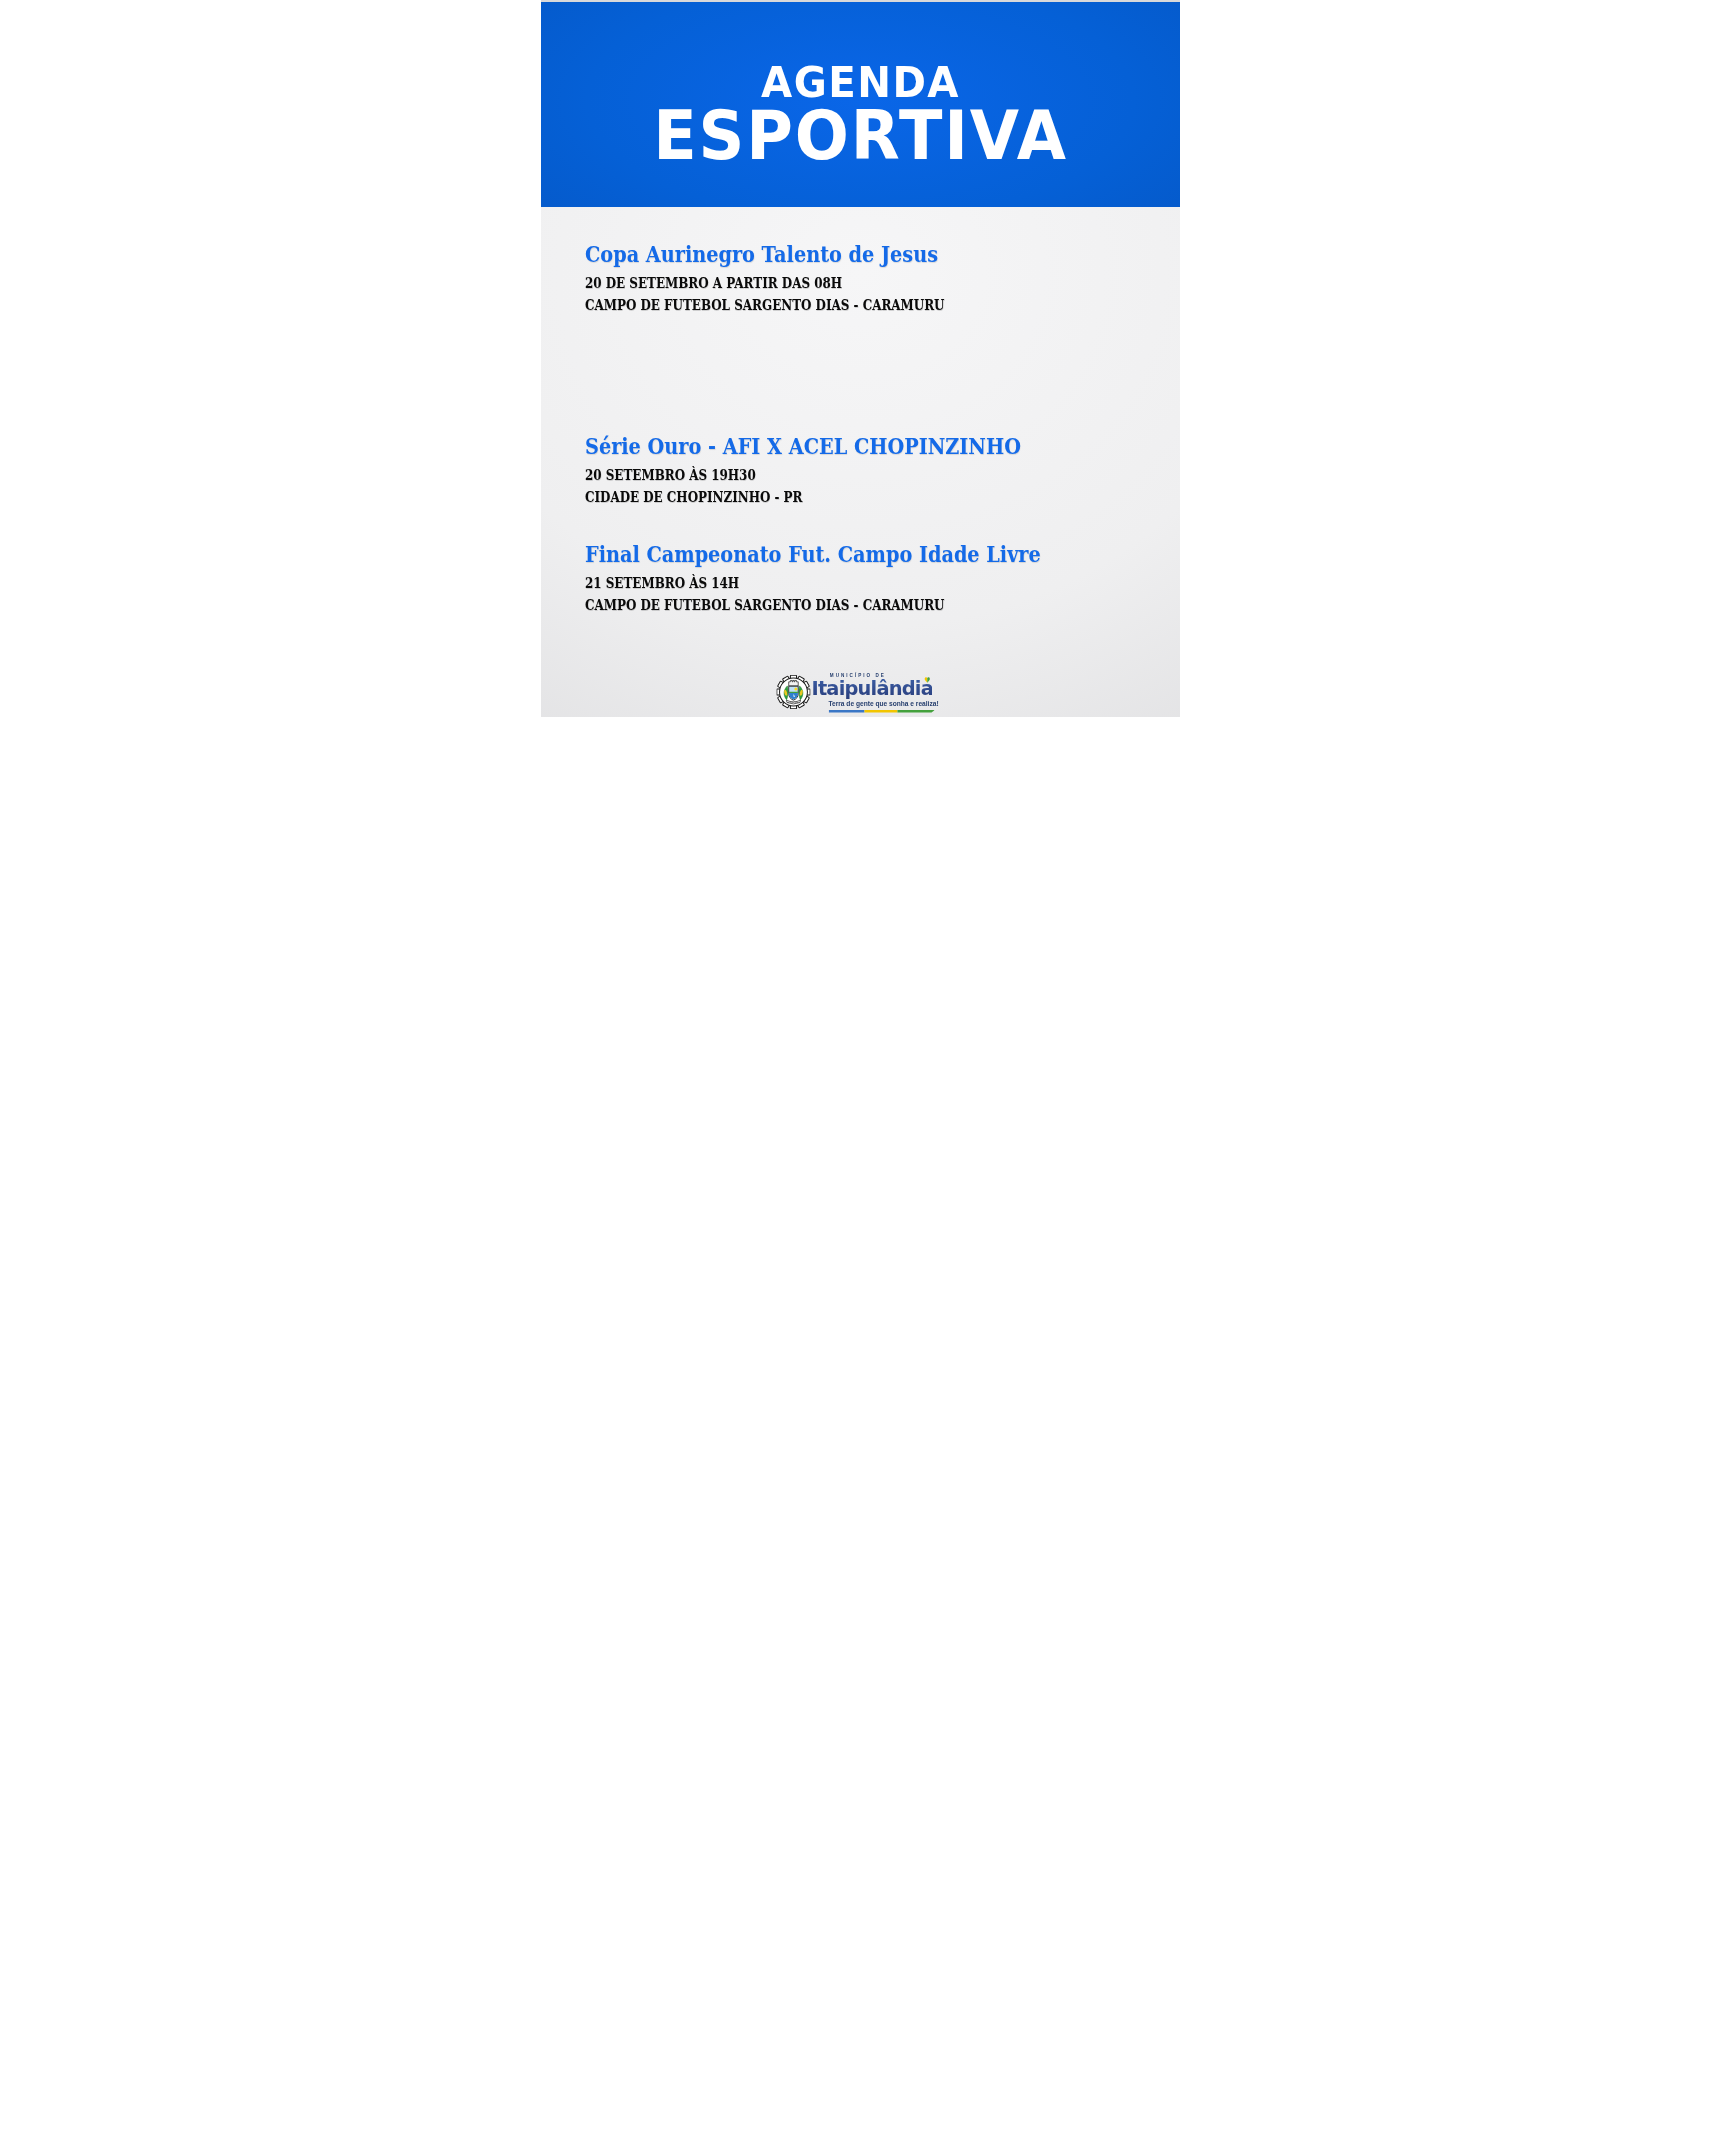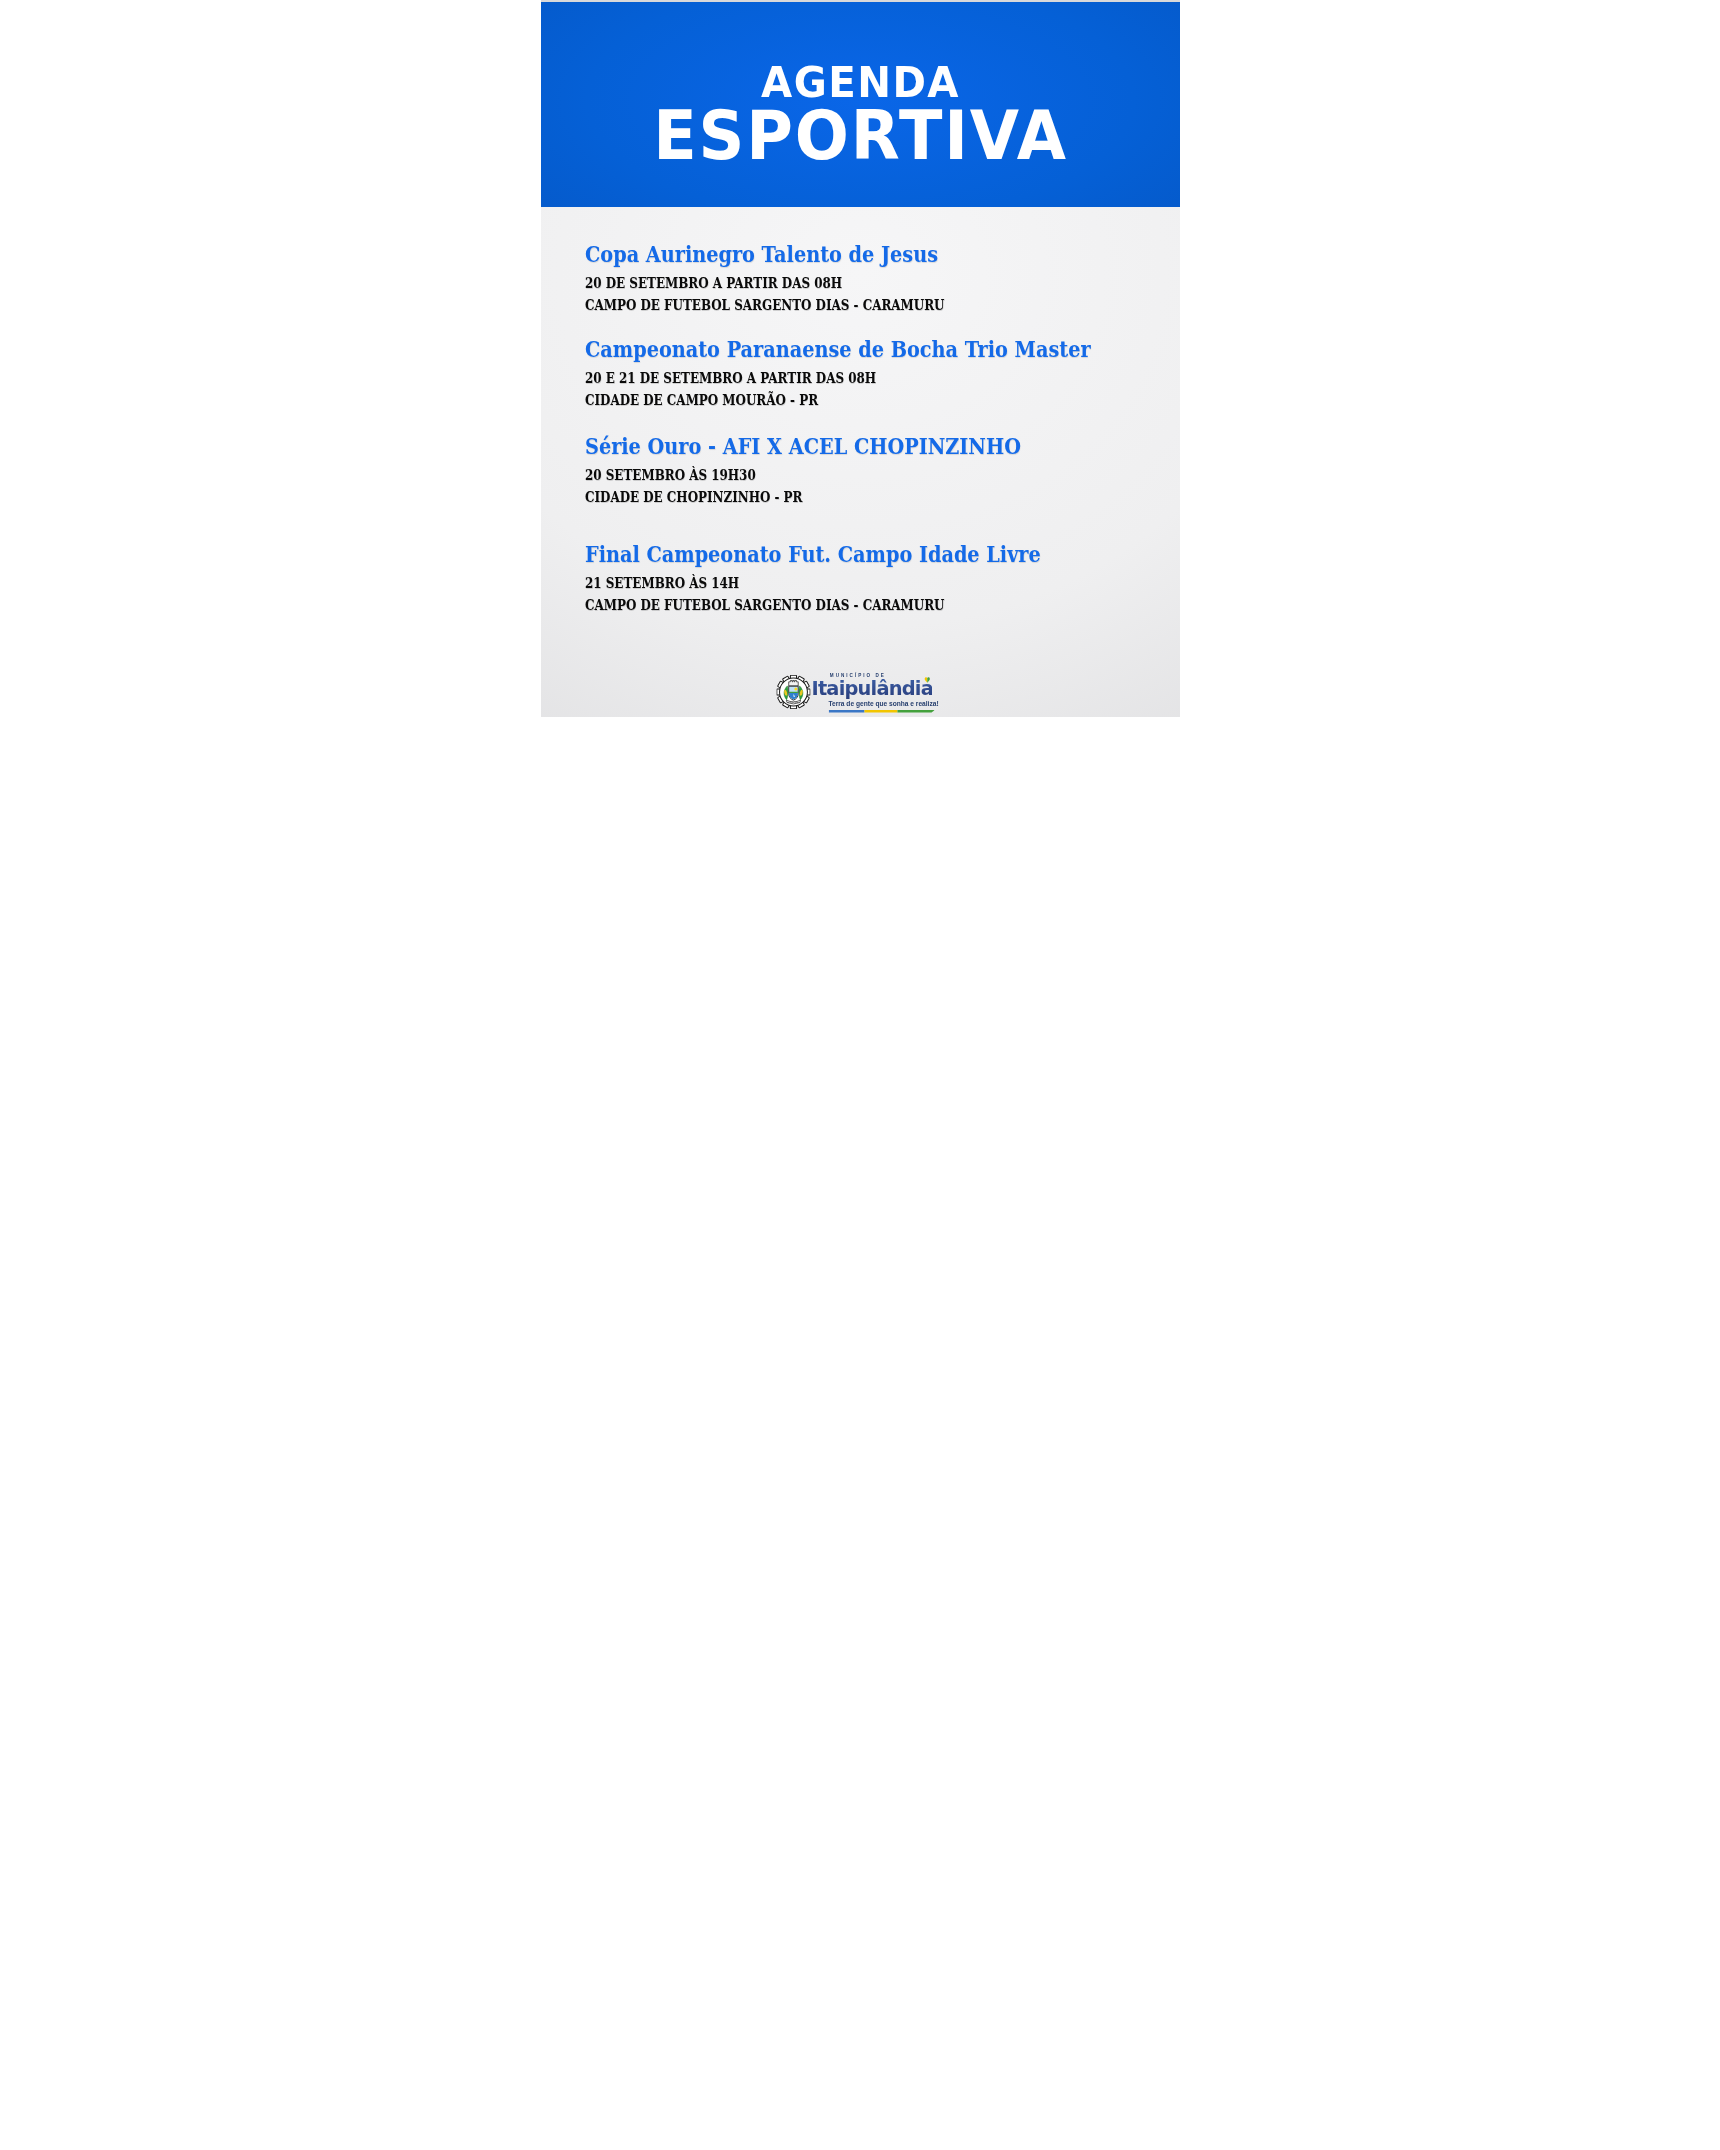--- a/index.html
+++ b/index.html
@@ -76,25 +76,20 @@
     <div class="banner-line1">AGENDA</div>
     <div class="banner-line2">ESPORTIVA</div>
   </header>
 
   <section class="event event-1">
     <h2 class="event-title">Copa Aurinegro Talento de Jesus</h2>
     <p class="event-line">20 DE SETEMBRO A PARTIR DAS 08H</p>
     <p class="event-line">CAMPO DE FUTEBOL SARGENTO DIAS - CARAMURU</p>
   </section>
 
-  <section class="event event-2">
-    <h2 class="event-title">Campeonato Paranaense de Bocha Trio Master</h2>
-    <p class="event-line">20 E 21 DE SETEMBRO A PARTIR DAS 08H</p>
-    <p class="event-line">CIDADE DE CAMPO MOURÃO - PR</p>
-  </section>
 
   <section class="event event-3">
     <h2 class="event-title">Série Ouro - AFI X ACEL CHOPINZINHO</h2>
     <p class="event-line">20 SETEMBRO ÀS 19H30</p>
     <p class="event-line">CIDADE DE CHOPINZINHO - PR</p>
   </section>
 
   <section class="event event-4">
     <h2 class="event-title">Final Campeonato Fut. Campo Idade Livre</h2>
     <p class="event-line">21 SETEMBRO ÀS 14H</p>

